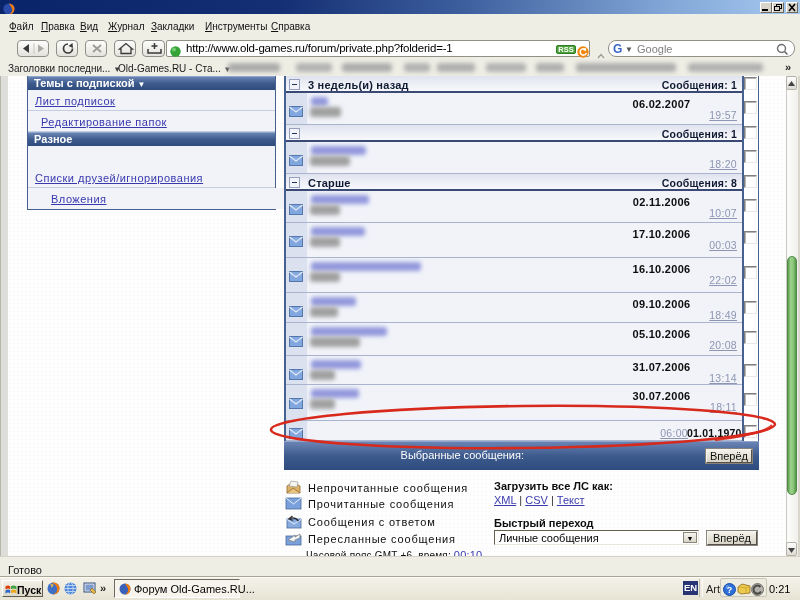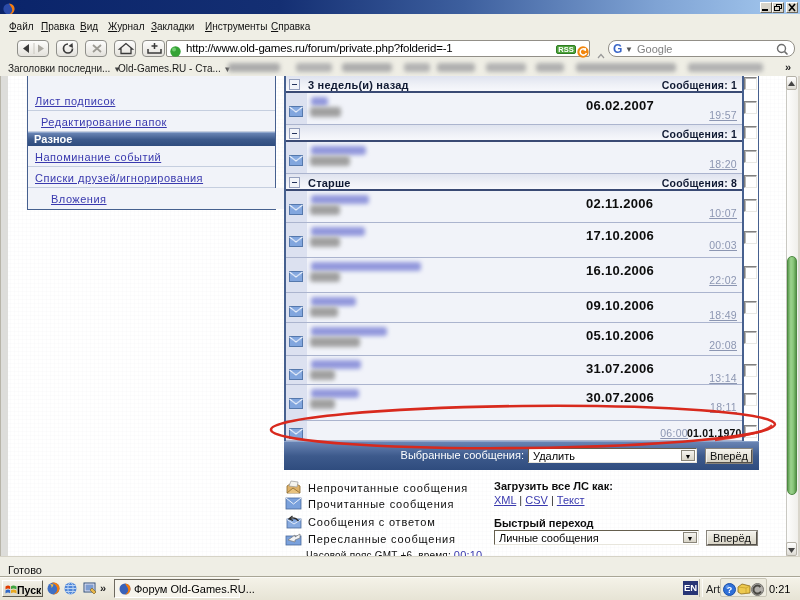--- a/index.html
+++ b/index.html
@@ -31,21 +31,21 @@
 
 .tcat{background:linear-gradient(180deg,#6984B4 0%,#3D5A8C 50%,#2F4C7E 100%);border-top:1px solid #8FA6CC;color:#fff;font-weight:bold;font-size:11px;box-sizing:border-box;}
 .srow{background:#F1F3F9;border-bottom:1px solid #C5CEDF;box-sizing:border-box;}
 .slink{color:#3939AE;text-decoration:underline;font-size:11px;letter-spacing:0.5px;}
 
 .theadrow{background:linear-gradient(180deg,#DFE3EF 0%,#EFF1F7 60%,#F7F8FC 100%);box-sizing:border-box;border-bottom:2px solid #3A4A74;}
 .theadtext{font-size:11px;font-weight:bold;color:#101A33;letter-spacing:0.2px;}
 .mrow-icon{background:#DCE1F0;box-sizing:border-box;}
 .mrow-main{background:#F1F3F9;box-sizing:border-box;}
 .rowline{background:#ABB4CE;height:1px;}
-.datetxt{font-size:13px;font-weight:bold;color:#0d0d0d;text-align:left;letter-spacing:0.3px;}
+.datetxt{font-size:11px;font-weight:bold;color:#0d0d0d;text-align:center;letter-spacing:0.3px;}
 .timetxt{font-size:10.5px;color:#8C96B2;text-align:right;letter-spacing:0.3px;text-decoration:underline;}
 .cb{width:13px;height:13px;background:#fff;border:1px solid;border-color:#808080 #E8E8E4 #E8E8E4 #808080;box-shadow:inset 1px 1px 0 rgba(64,64,64,.38);box-sizing:border-box;}
 .minus{width:11px;height:11px;background:#F2F4F9;border:1px solid #95A0BE;box-sizing:border-box;}
 .legendtxt{font-size:11px;color:#0d0d0d;letter-spacing:0.8px;}
 .plink{color:#3939AE;text-decoration:underline;font-size:11px;}
 .selfield{background:#fff;border:1px solid;border-color:#655F4E #E8E6DD #E8E6DD #655F4E;box-sizing:border-box;}
 .selarrow{background:linear-gradient(180deg,#F5F4EF,#D9D5C8);border:1px solid #8A867A;box-sizing:border-box;text-align:center;}
 .btn3d{background:linear-gradient(180deg,#F3F1EA,#D8D4C6);border:1px solid;border-color:#F6F5F0 #55514A #55514A #F6F5F0;box-shadow:0 0 0 1px #88847C;box-sizing:border-box;text-align:center;font-size:11px;color:#111;}
 
 #sbtrack{left:784px;top:0px;width:12px;height:480px;background:linear-gradient(90deg,#FDFDFC,#EFEEEA);border-left:1px solid #C9C8C2;}
@@ -160,30 +160,28 @@
     <div class="abs blurblob" style="left:486px;top:3px;width:40px;height:9px;background:#B3B3B3;"></div>
     <div class="abs blurblob" style="left:536px;top:3px;width:28px;height:9px;background:#B0B0B0;"></div>
     <div class="abs blurblob" style="left:576px;top:3px;width:100px;height:9px;background:#AEAEAE;"></div>
     <div class="abs blurblob" style="left:688px;top:3px;width:75px;height:9px;background:#B2B2B2;"></div>
     <div class="abs" style="left:785px;top:1px;font-size:11px;font-weight:bold;color:#222;">»</div>
   </div>
 
   <div class="abs" id="content">
 
     <div class="abs" style="left:25px;top:0;width:249px;height:134px;border:1px solid #46608F;border-top:none;box-sizing:border-box;background:#F1F3F9;">
+      <div class="abs tcat" style="left:0;top:0;width:247px;height:14px;line-height:13px;padding-left:6px;">Темы с подпиской <span style="font-size:8px;">▼</span></div>
       <div class="abs srow" style="left:0;top:14px;width:247px;height:21px;">
           <span class="slink" style="position:absolute;left:7px;top:5px;">Лист подписок</span>
         </div>
       <div class="abs srow" style="left:0;top:35px;width:247px;height:21px;">
           <span class="slink" style="position:absolute;left:13px;top:5px;">Редактирование папок</span>
         </div>
       <div class="abs tcat" style="left:0;top:56px;width:247px;height:14px;line-height:13px;padding-left:6px;">Разное</div>
-      <div class="abs srow" style="left:0;top:70px;width:247px;height:21px;">
-          <span class="slink" style="position:absolute;left:7px;top:5px;">Напоминание событий</span>
-        </div>
       <div class="abs srow" style="left:0;top:91px;width:247px;height:21px;">
           <span class="slink" style="position:absolute;left:7px;top:5px;">Списки друзей/игнорирования</span>
         </div>
       <div class="abs srow" style="left:16px;top:112px;width:247px;height:21px;border-bottom:none;">
           <span class="slink" style="position:absolute;left:7px;top:5px;">Вложения</span>
         </div>
     </div>
 
     <div class="abs" id="mtable" style="left:282px;top:0;width:475px;height:394px;">
       <div class="abs" style="left:0;top:0;width:2px;height:394px;background:#46608F;"></div>
@@ -334,24 +332,20 @@
       <div class="abs" style="left:5px;top:349px;"><svg width="14" height="11">
             <rect x="0.5" y="0.5" width="13" height="10" fill="#82A6DE" stroke="#5578AC" stroke-width="1"></rect>
             <path d="M0.5 1 L7 6 L13.5 1" fill="none" stroke="#E8EFFA" stroke-width="1.2"></path>
             <path d="M2 4 L12 4" stroke="#A9C2EA" stroke-width="1" opacity=".6"></path>
           </svg></div>
       <div class="abs timetxt" style="left:250px;top:351px;width:154px;font-size:10.5px;">06:00</div>
       <div class="abs datetxt" style="left:403px;top:351px;width:52px;text-align:left;font-size:10.5px;letter-spacing:0.2px;">01.01.1970</div>
       <div class="abs cb" style="left:460px;top:349px;"></div>
       <div class="abs tcat" style="left:0;top:365px;width:475px;height:29px;"></div>
       <div class="abs" style="left:80px;top:373px;width:160px;text-align:right;font-size:11px;color:#fff;">Выбранные сообщения:</div>
-      <div class="abs selfield" style="left:244px;top:372px;width:169px;height:15px;">
-          <span style="position:absolute;left:4px;top:1px;font-size:11px;color:#000;">Удалить</span>
-          <span class="selarrow" style="position:absolute;right:1px;top:1px;width:14px;height:11px;font-size:7px;line-height:11px;">▼</span>
-        </div>
       <div class="abs btn3d" style="left:422px;top:373px;width:46px;height:14px;line-height:13px;">Вперёд</div>
     </div>
 
     <svg class="abs" style="left:258px;top:325px;" width="540" height="60" viewBox="0 0 540 60">
       <ellipse cx="263" cy="26" rx="252" ry="21" fill="none" stroke="#D8291D" stroke-width="2.6" transform="rotate(-0.6 263 26)"></ellipse>
       <path d="M455 39 Q505 33 512 24" fill="none" stroke="#D8291D" stroke-width="2.3" opacity=".9"></path>
     </svg>
 
     <div class="abs" style="left:283px;top:404px;"><svg width="17" height="15">
           <path d="M2 6 L8 2 L15 6 L15 13 L2 13 Z" fill="#DFB269" stroke="#8A6A30" stroke-width=".8"></path>

